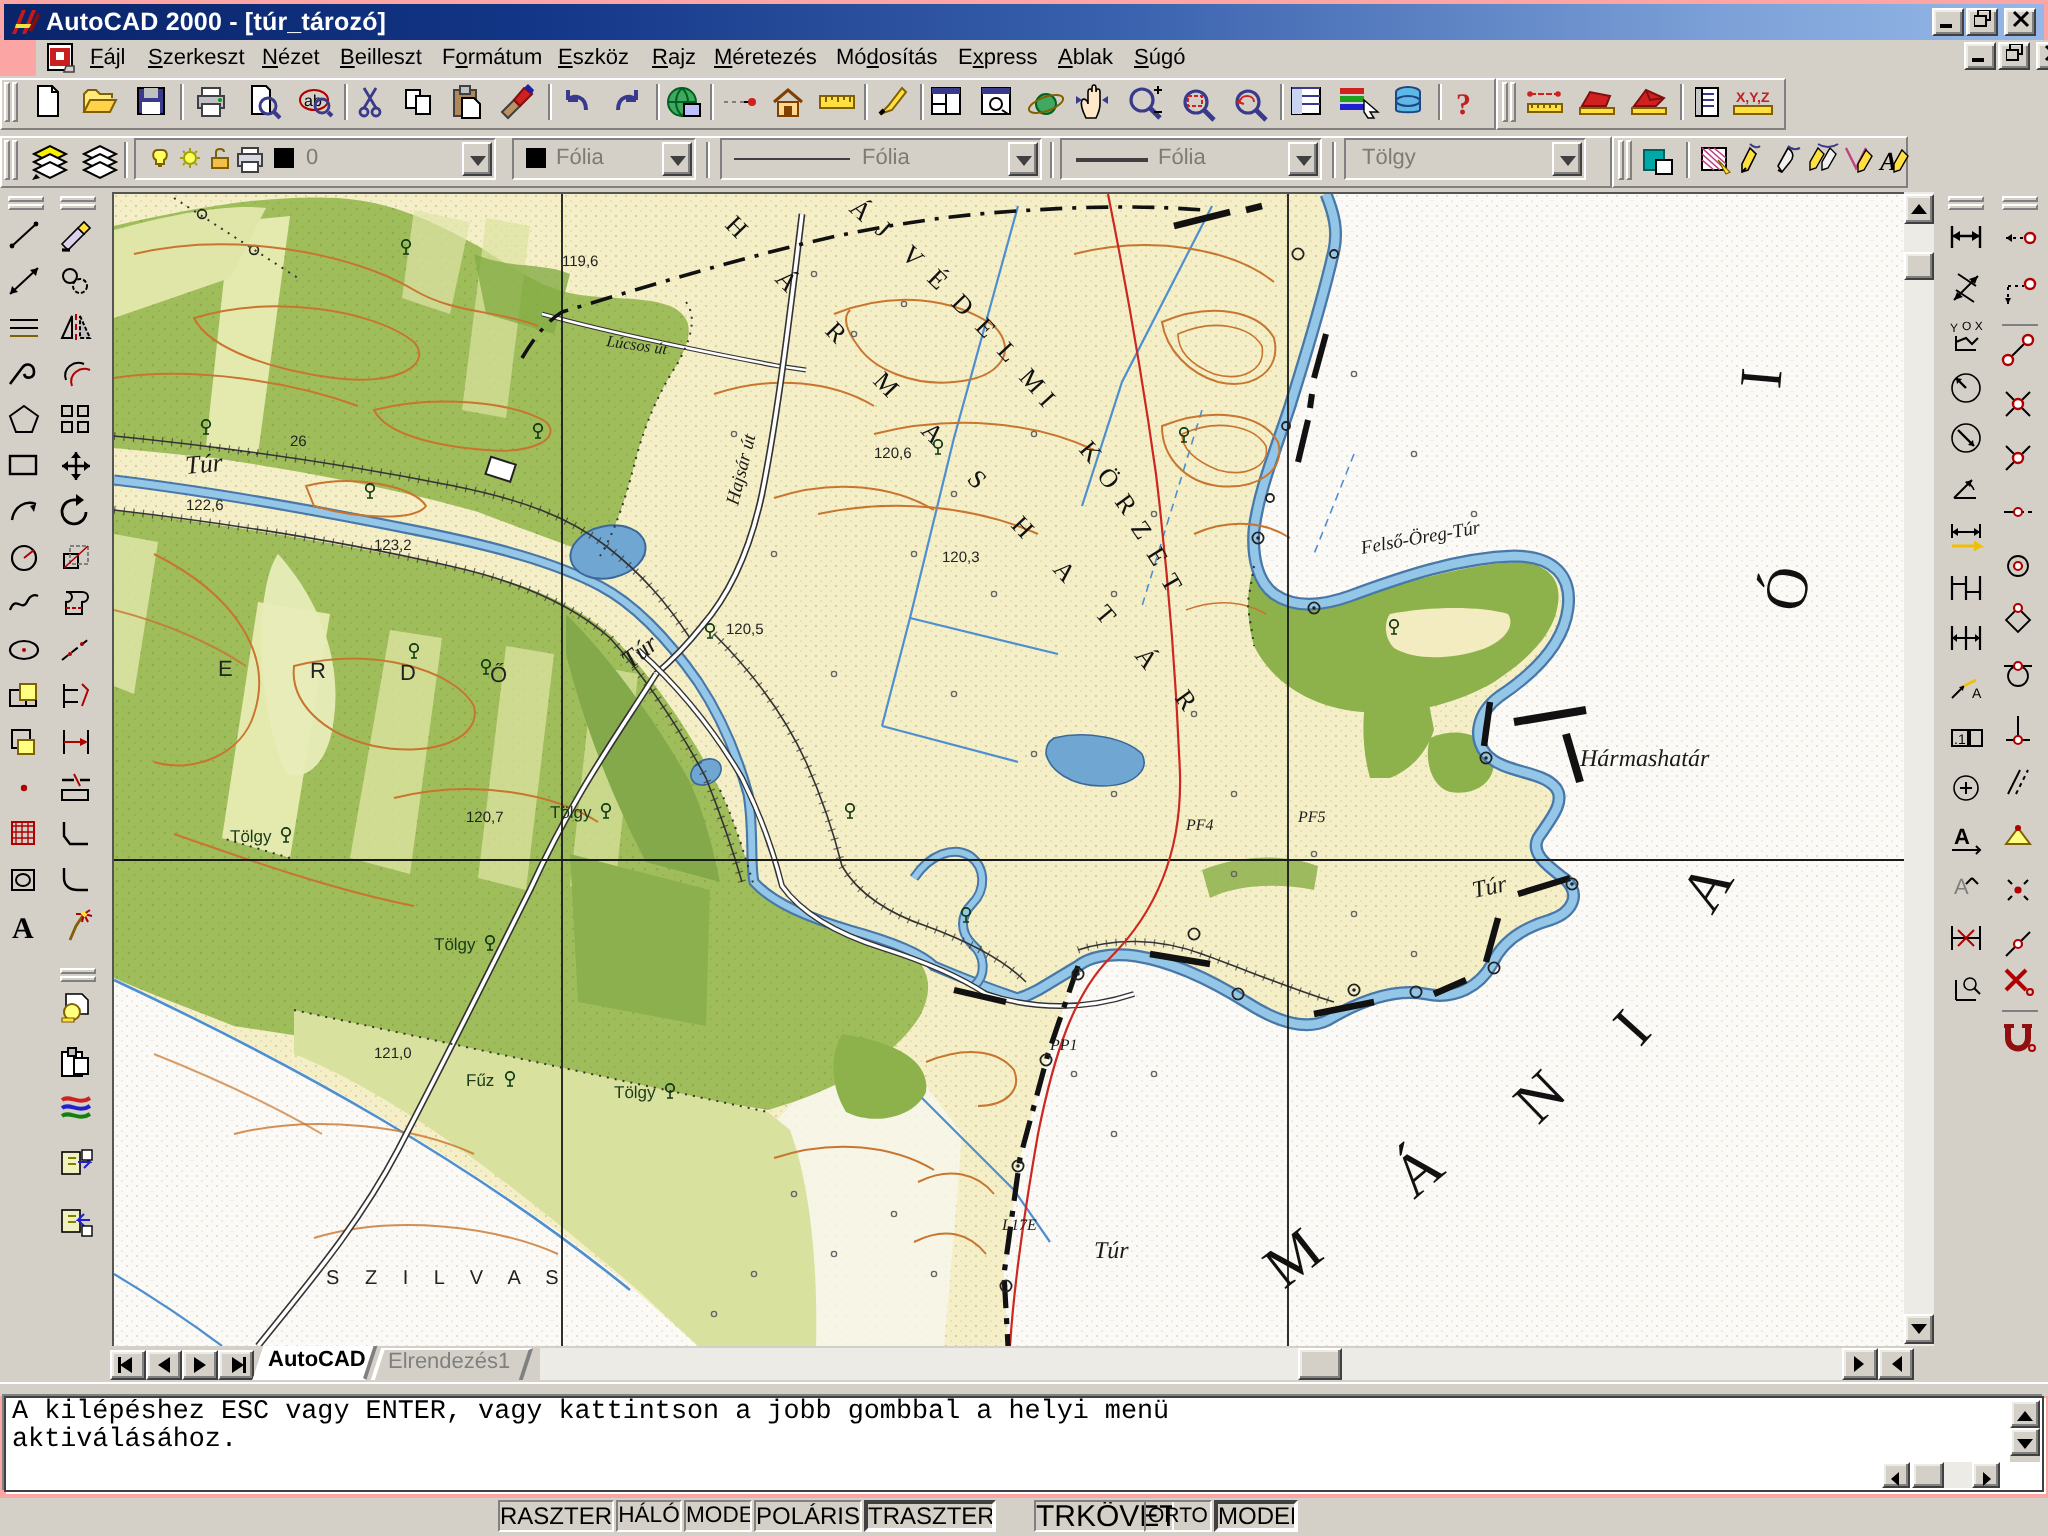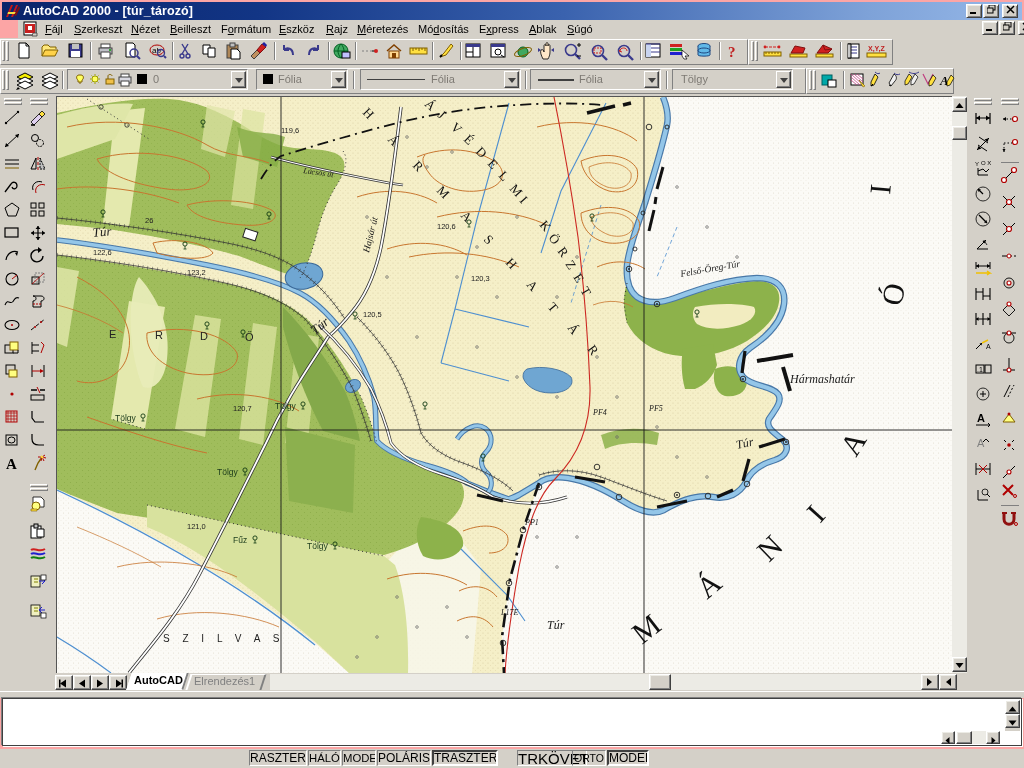--- a/index.html
+++ b/index.html
@@ -1147,20 +1147,22 @@
  <div class="sbtn" style="left:921px;top:1px;width:18px;height:16px"><svg width="16" height="14">
           <path d="M10 7 l-5 -4 l0 8 Z" fill="#000"></path>
         </svg></div>
  <div class="sbtn" style="left:939px;top:1px;width:18px;height:16px"><svg width="16" height="14">
           <path d="M6 7 l5 -4 l0 8 Z" fill="#000"></path>
         </svg></div>
 </div>
 <div id="mdibot"></div>
 
 <div id="cmdwin">
+ <div id="cmdtext">A kilépéshez ESC vagy ENTER, vagy kattintson a jobb gombbal a helyi menü
+aktiválásához.</div>
  <div style="position:absolute;right:1px;top:1px;width:15px;height:32px;background:#d4d0c8">
   <div class="sbtn" style="left:0;top:0;width:15px;height:14px"><svg width="13" height="12">
             <path d="M6.5 3.5 l4 5 l-8 0 Z" fill="#000"></path>
           </svg></div>
   <div class="sbtn" style="left:0;top:14px;width:15px;height:14px"><svg width="13" height="12">
             <path d="M6.5 8.5 l4 -5 l-8 0 Z" fill="#000"></path>
           </svg></div>
  </div>
  <div style="position:absolute;left:1px;right:1px;bottom:1px;height:13px;background:#fff">
   <div style="position:absolute;right:34px;top:0;width:14px;height:13px;background:#ecebe5"></div>

